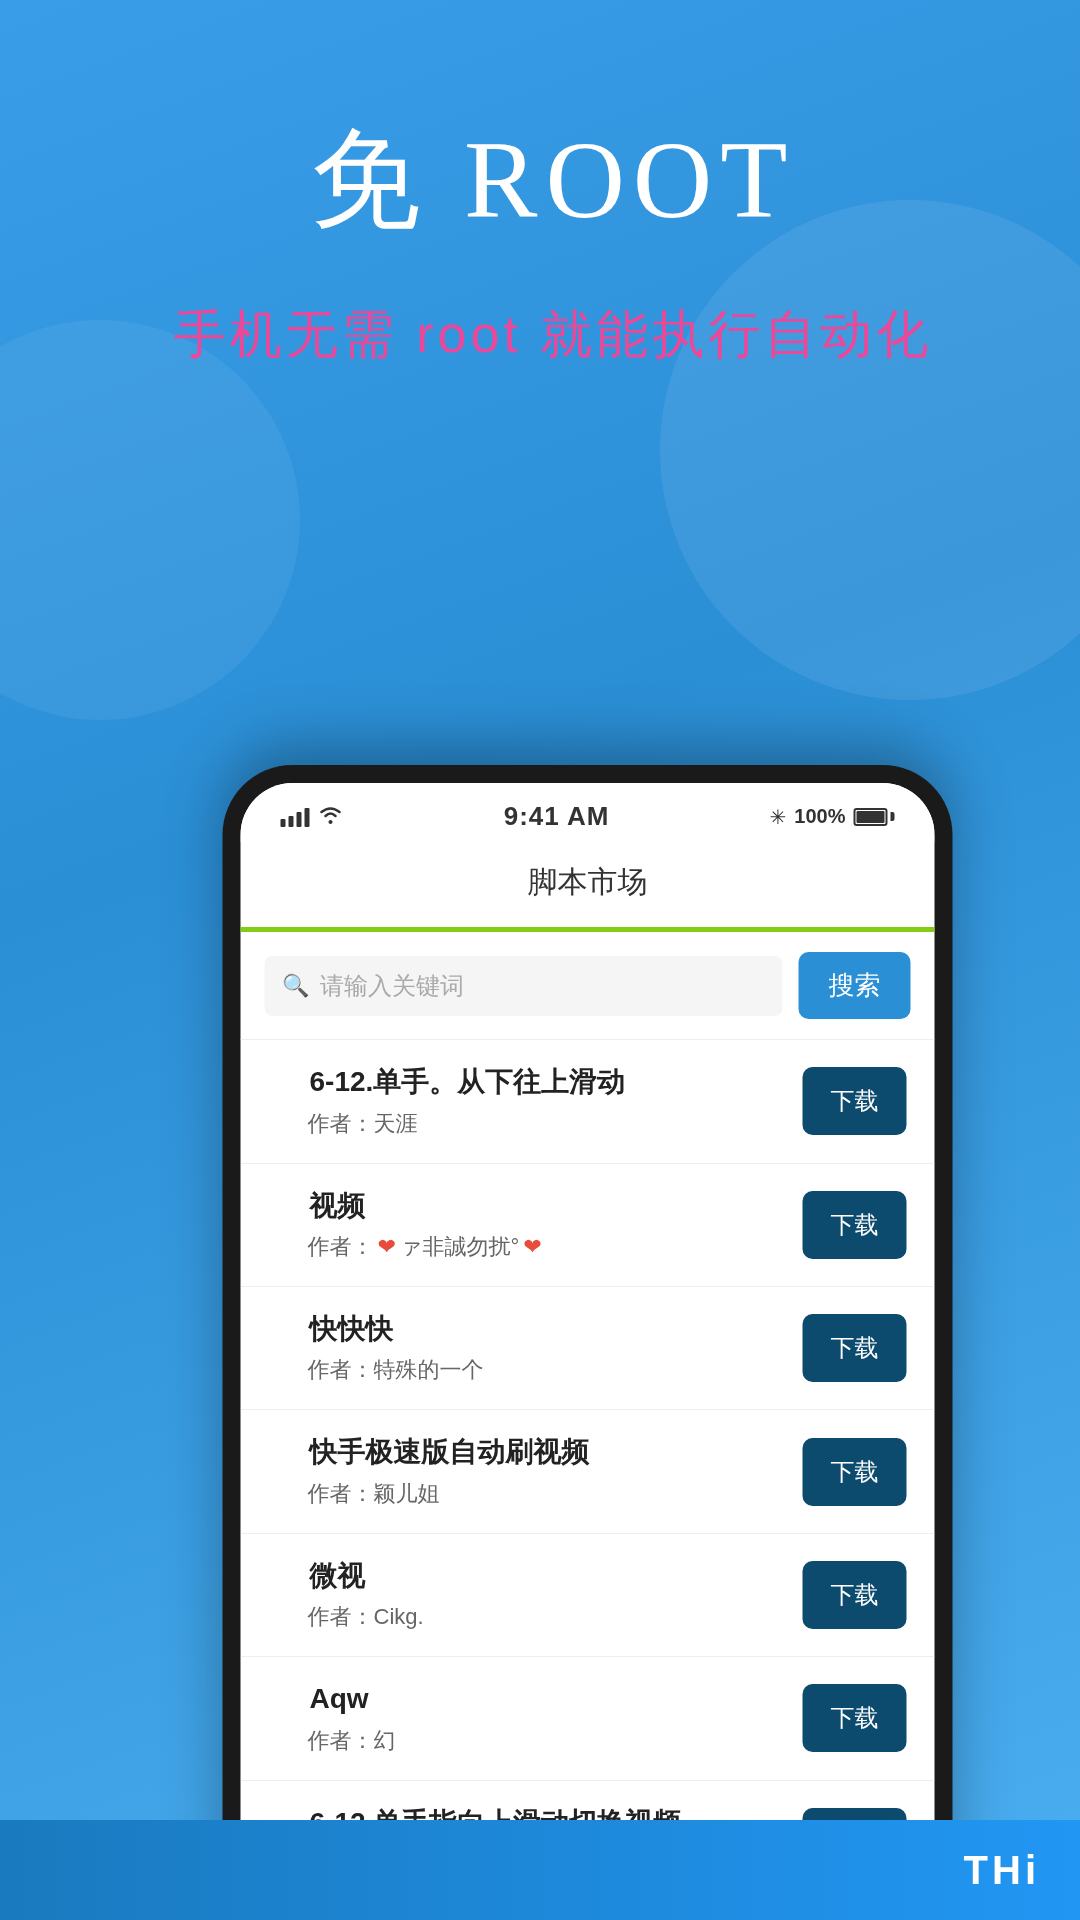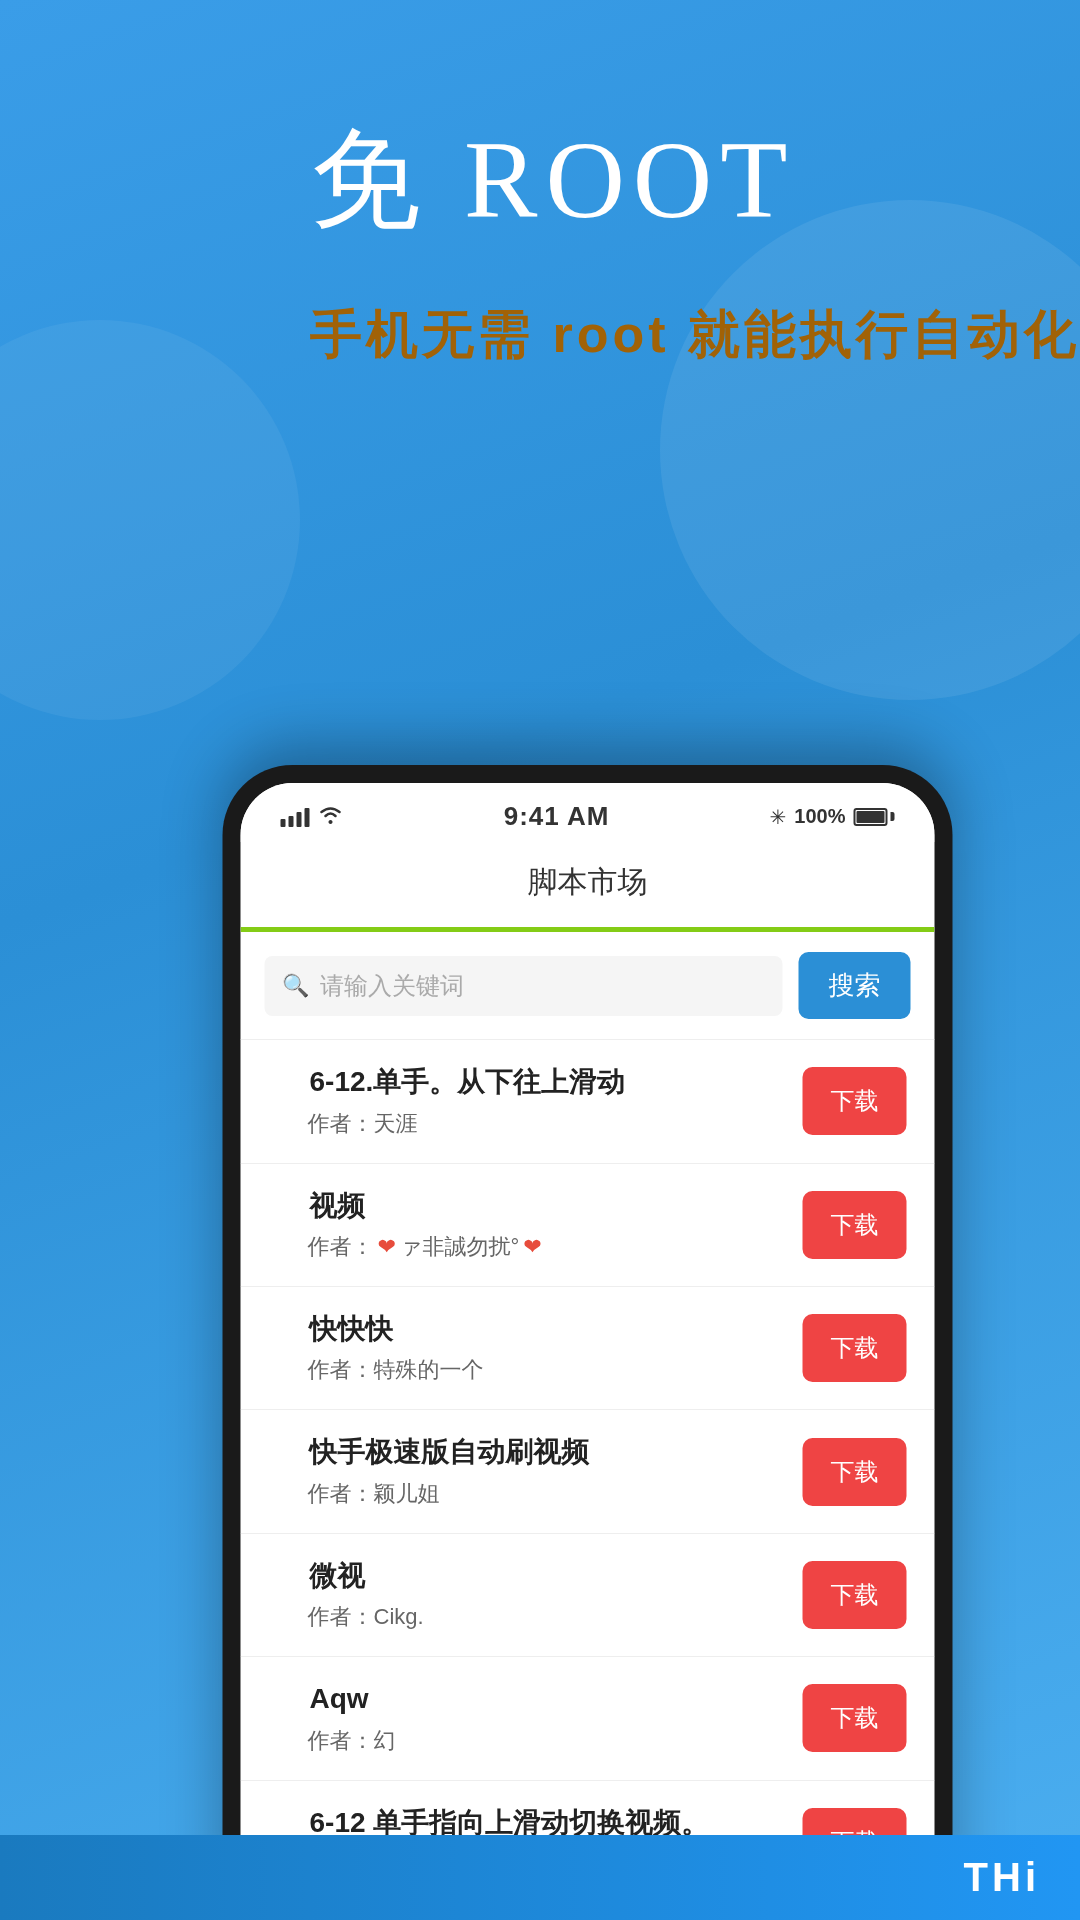--- a/index.html
+++ b/index.html
@@ -49,26 +49,25 @@
       font-size: 110px;
       font-weight: 300;
       color: white;
       letter-spacing: 8px;
       line-height: 1.1;
       font-family: 'PingFang SC', serif;
     }
 
     .hero-subtitle {
       font-size: 52px;
-      font-weight: 700;
-      color: #a16207;
+      font-weight: 400;
+      color: #ec4899;
       margin-top: 60px;
       letter-spacing: 4px;
       line-height: 1.3;
-      text-align: right;
     }
 
     
     .phone-wrapper {
       position: absolute;
       bottom: 0;
       left: 50%;
       transform: translateX(-50%);
       z-index: 2;
       width: 635px;
@@ -250,39 +249,39 @@
       align-items: center;
       gap: 4px;
       margin-left: 39px;
     }
 
     .heart-red {
       color: #e74c3c;
     }
 
     .download-btn {
-      background: #ef4444;
+      background: #0c4a6e;
       color: white;
       border: none;
       border-radius: 10px;
       padding: 18px 28px;
       font-size: 24px;
       cursor: pointer;
       white-space: nowrap;
       min-width: 100px;
       text-align: center;
     }
 
     
     .bottom-bar {
       position: absolute;
       bottom: 0;
       left: 0;
       right: 0;
-      height: 85px;
+      height: 100px;
       background: linear-gradient(to right, #1a7abf, #2196f3);
       display: flex;
       align-items: center;
       justify-content: flex-end;
       padding-right: 40px;
       z-index: 10;
     }
 
     .bottom-bar-text {
       color: white;

